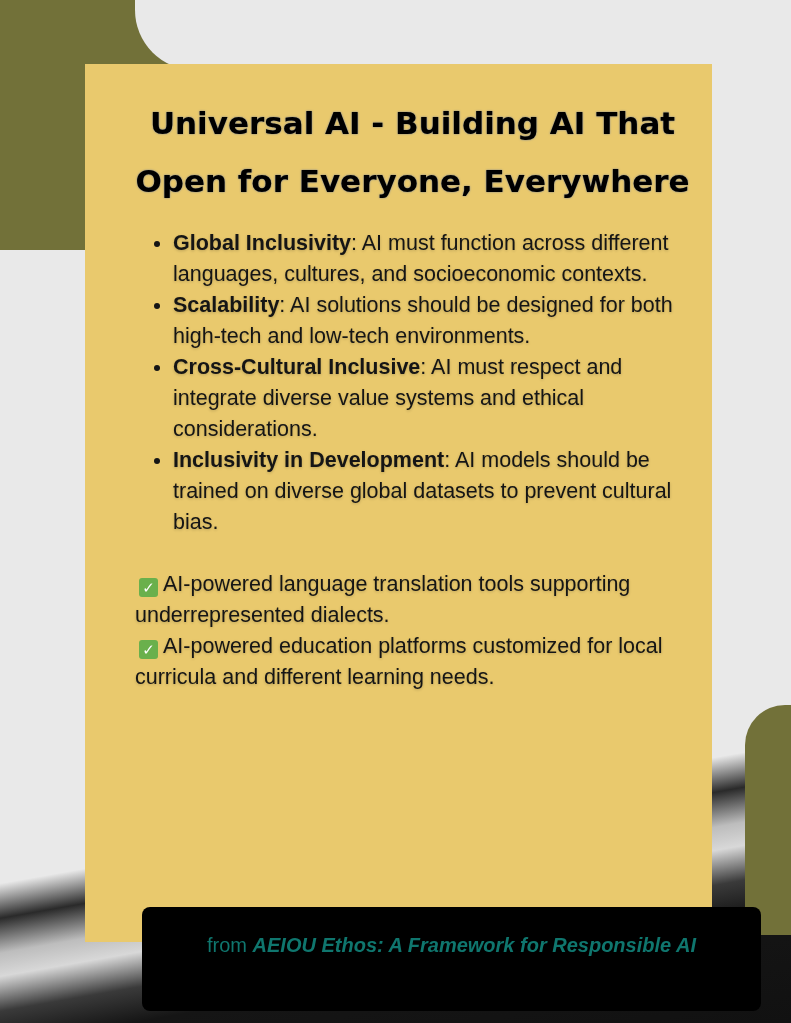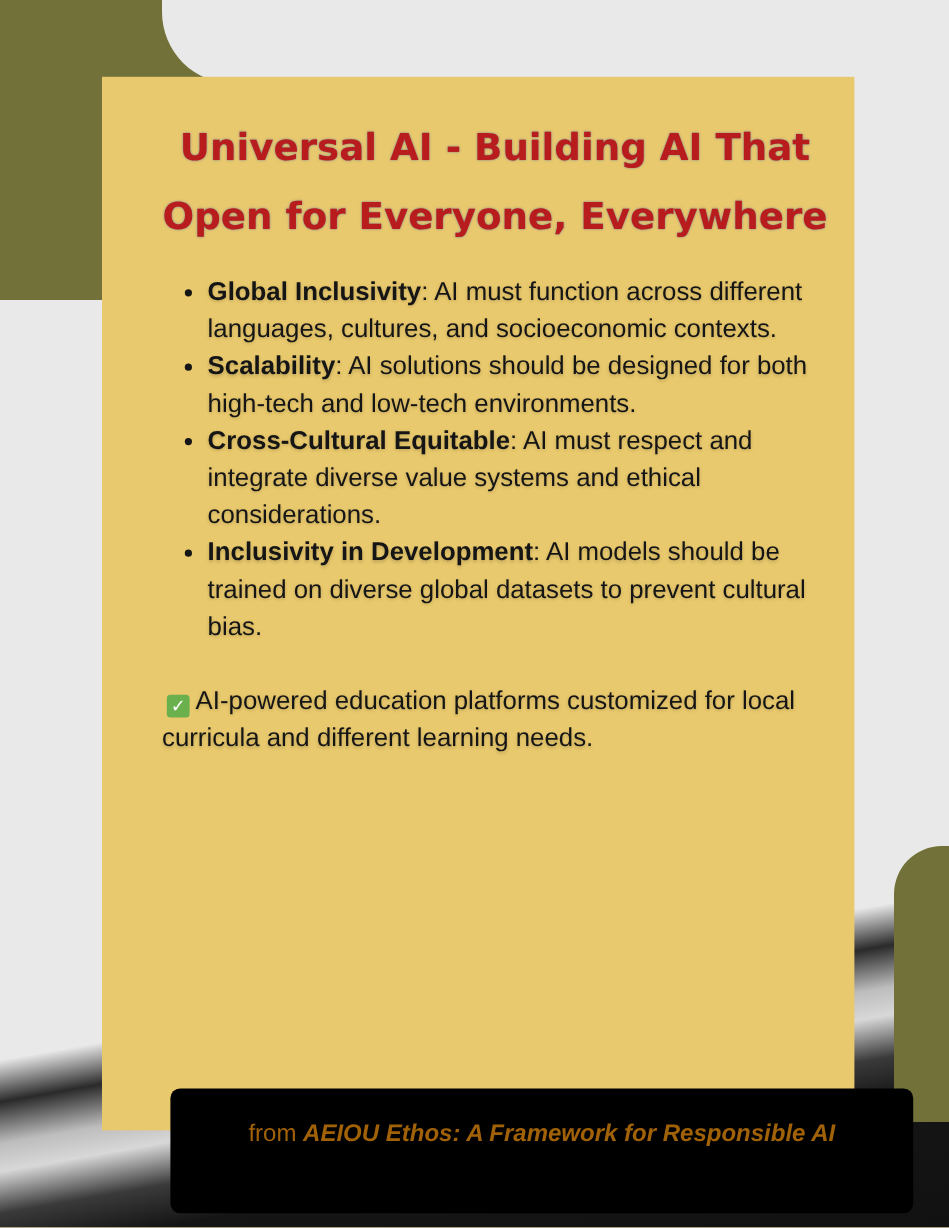--- a/index.html
+++ b/index.html
@@ -24,40 +24,40 @@
       position: absolute; left: 745px; top: 705px; width: 80px; height: 230px;
       background: #727139; border-radius: 40px 0 0 0;
     }
     .panel {
       position: absolute; left: 85px; top: 64px; width: 627px; height: 878px;
       background: #e9c96d;
     }
     .title {
       position: absolute; left: 85px; top: 94px; width: 655px;
       text-align: center; font-family: "DejaVu Sans", sans-serif; font-weight: bold;
-      font-size: 31px; line-height: 58px; color: #b91c1c;
+      font-size: 31px; line-height: 58px; color: #000000;
       text-shadow: 0 0 2px #6a7a9a;
     }
     .content {
       position: absolute; left: 135px; top: 228px; width: 540px;
       font-size: 21.5px; line-height: 31px; color: #151515;
       text-shadow: 0 1px 3px rgba(0,0,0,0.2);
     }
     .content b { font-weight: bold; }
     ul { margin: 0; padding: 0 0 0 38px; }
     li { margin: 0; padding: 0; }
     .gap { height: 31px; }
     .check {
       display: inline-block; width: 19px; height: 19px; background: #6ab04c;
       border-radius: 3px; color: #fff; font-size: 15px; line-height: 19px;
       text-align: center; vertical-align: -2px; margin: 0 5px 0 4px; text-shadow: none;
     }
     .caption {
       position: absolute; left: 142px; top: 907px; width: 619px; height: 104px;
-      background: #000; border-radius: 8px; color: #a16207; text-align: center;
+      background: #000; border-radius: 8px; color: #0f766e; text-align: center;
       font-size: 20px; line-height: 30px; box-sizing: border-box; padding-top: 23px;
     }
     .caption i { font-weight: bold; font-style: italic; }
   </style>
 </head>
 <body>
 
 <div class="bg-dark"></div>
 <div class="blob-tl"></div>
 <div class="blob-tl2"></div>
@@ -66,22 +66,23 @@
 
 <div class="title">
   <div>Universal AI - Building AI That</div>
   <div>Open for Everyone, Everywhere</div>
 </div>
 
 <div class="content">
   <ul>
     <li><b>Global Inclusivity</b><span>: AI must function across different languages, cultures, and socioeconomic contexts.</span></li>
     <li><b>Scalability</b><span>: AI solutions should be designed for both high-tech and low-tech environments.</span></li>
-    <li><b>Cross-Cultural Equitable</b><span>: AI must respect and integrate diverse value systems and ethical considerations.</span></li>
+    <li><b>Cross-Cultural Inclusive</b><span>: AI must respect and integrate diverse value systems and ethical considerations.</span></li>
     <li><b>Inclusivity in Development</b><span>: AI models should be trained on diverse global datasets to prevent cultural bias.</span></li>
   </ul>
   <div class="gap"></div>
+  <div><span class="check">✓</span><span>AI-powered language translation tools supporting underrepresented dialects.</span></div>
   <div><span class="check">✓</span><span>AI-powered education platforms customized for local curricula and different learning needs.</span></div>
 </div>
 
 <div class="caption">
   <div><span>from </span><i>AEIOU Ethos: A Framework for Responsible AI</i></div>
 </div>
 
 </body></html>

